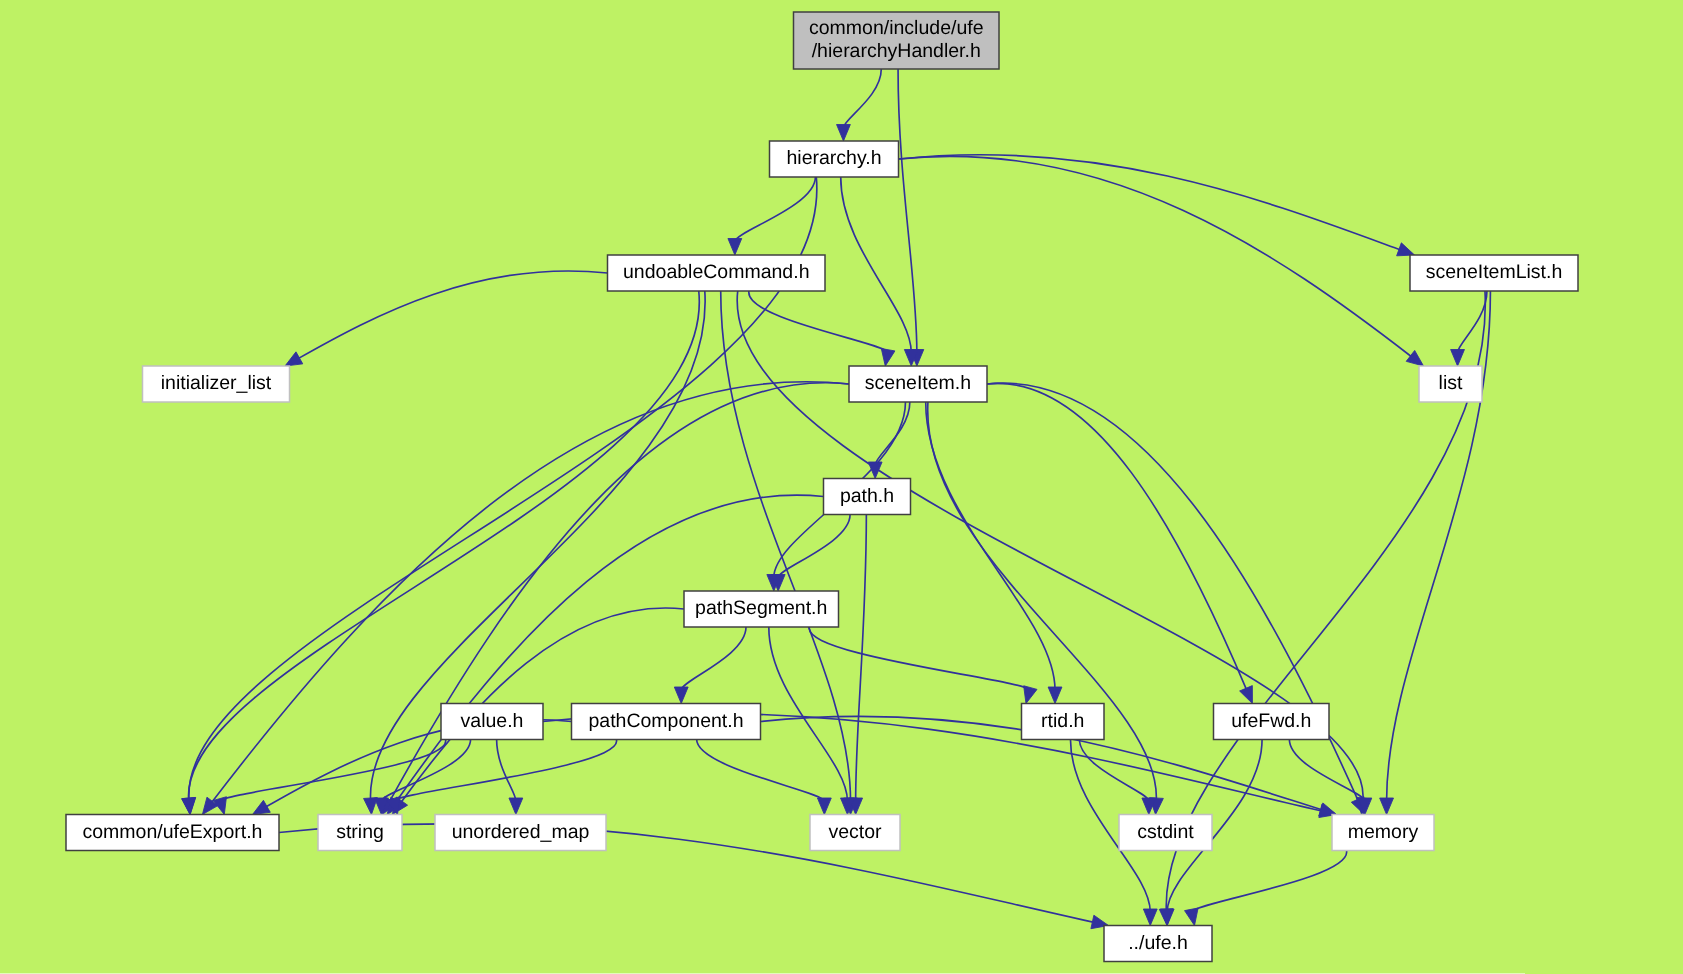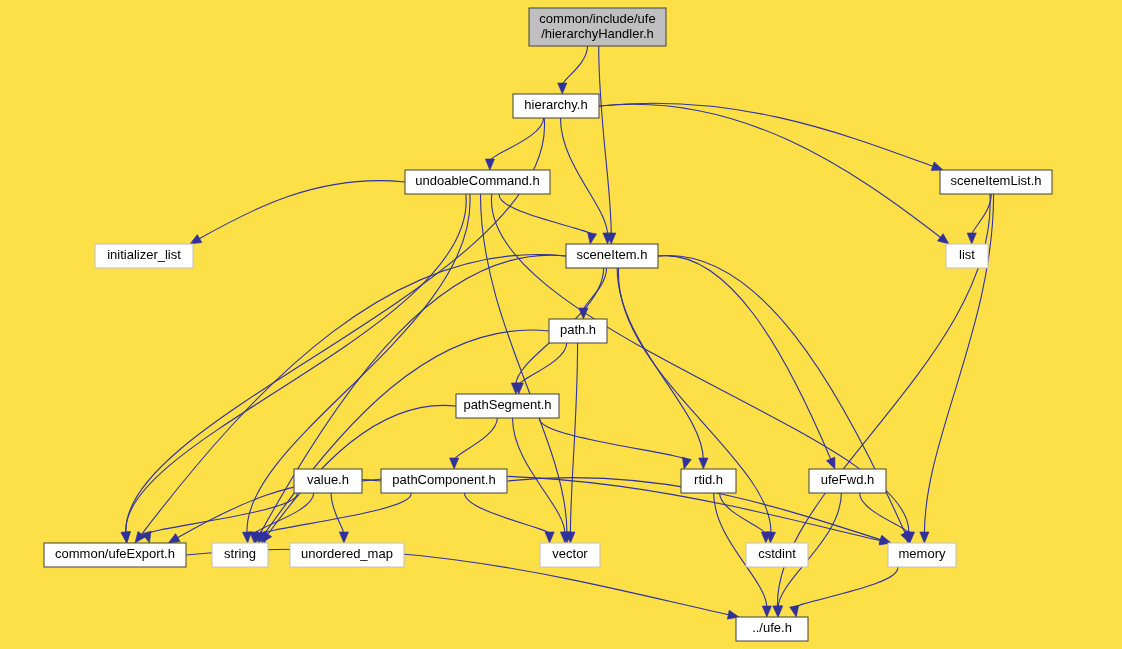--- a/index.html
+++ b/index.html
@@ -7,21 +7,21 @@
     padding: 0;
     background: #ffffff;
   }
   body {
     font-family: "Liberation Sans", sans-serif;
   }
   #graph-canvas {
     position: relative;
     width: 1122px;
     height: 649px;
-    background: #fde047;
+    background: #bef264;
     overflow: hidden;
   }
   svg.graph-svg {
     position: absolute;
     left: 0;
     top: 0;
     width: 1122px;
     height: 649px;
     display: block;
   }

